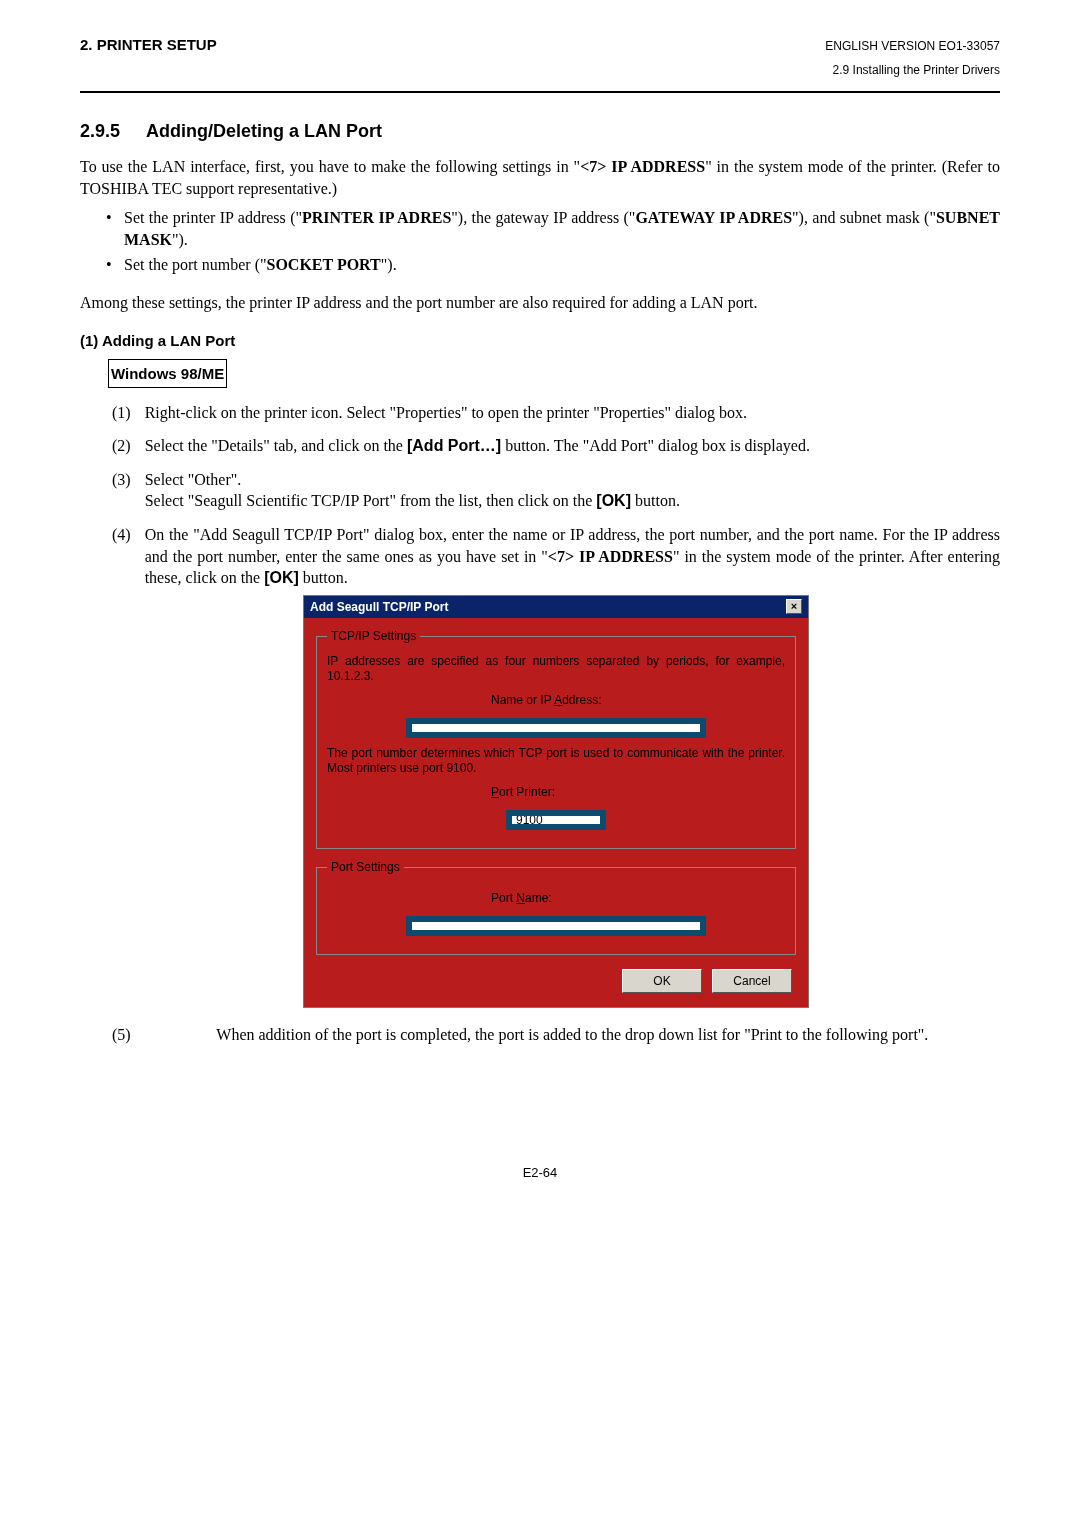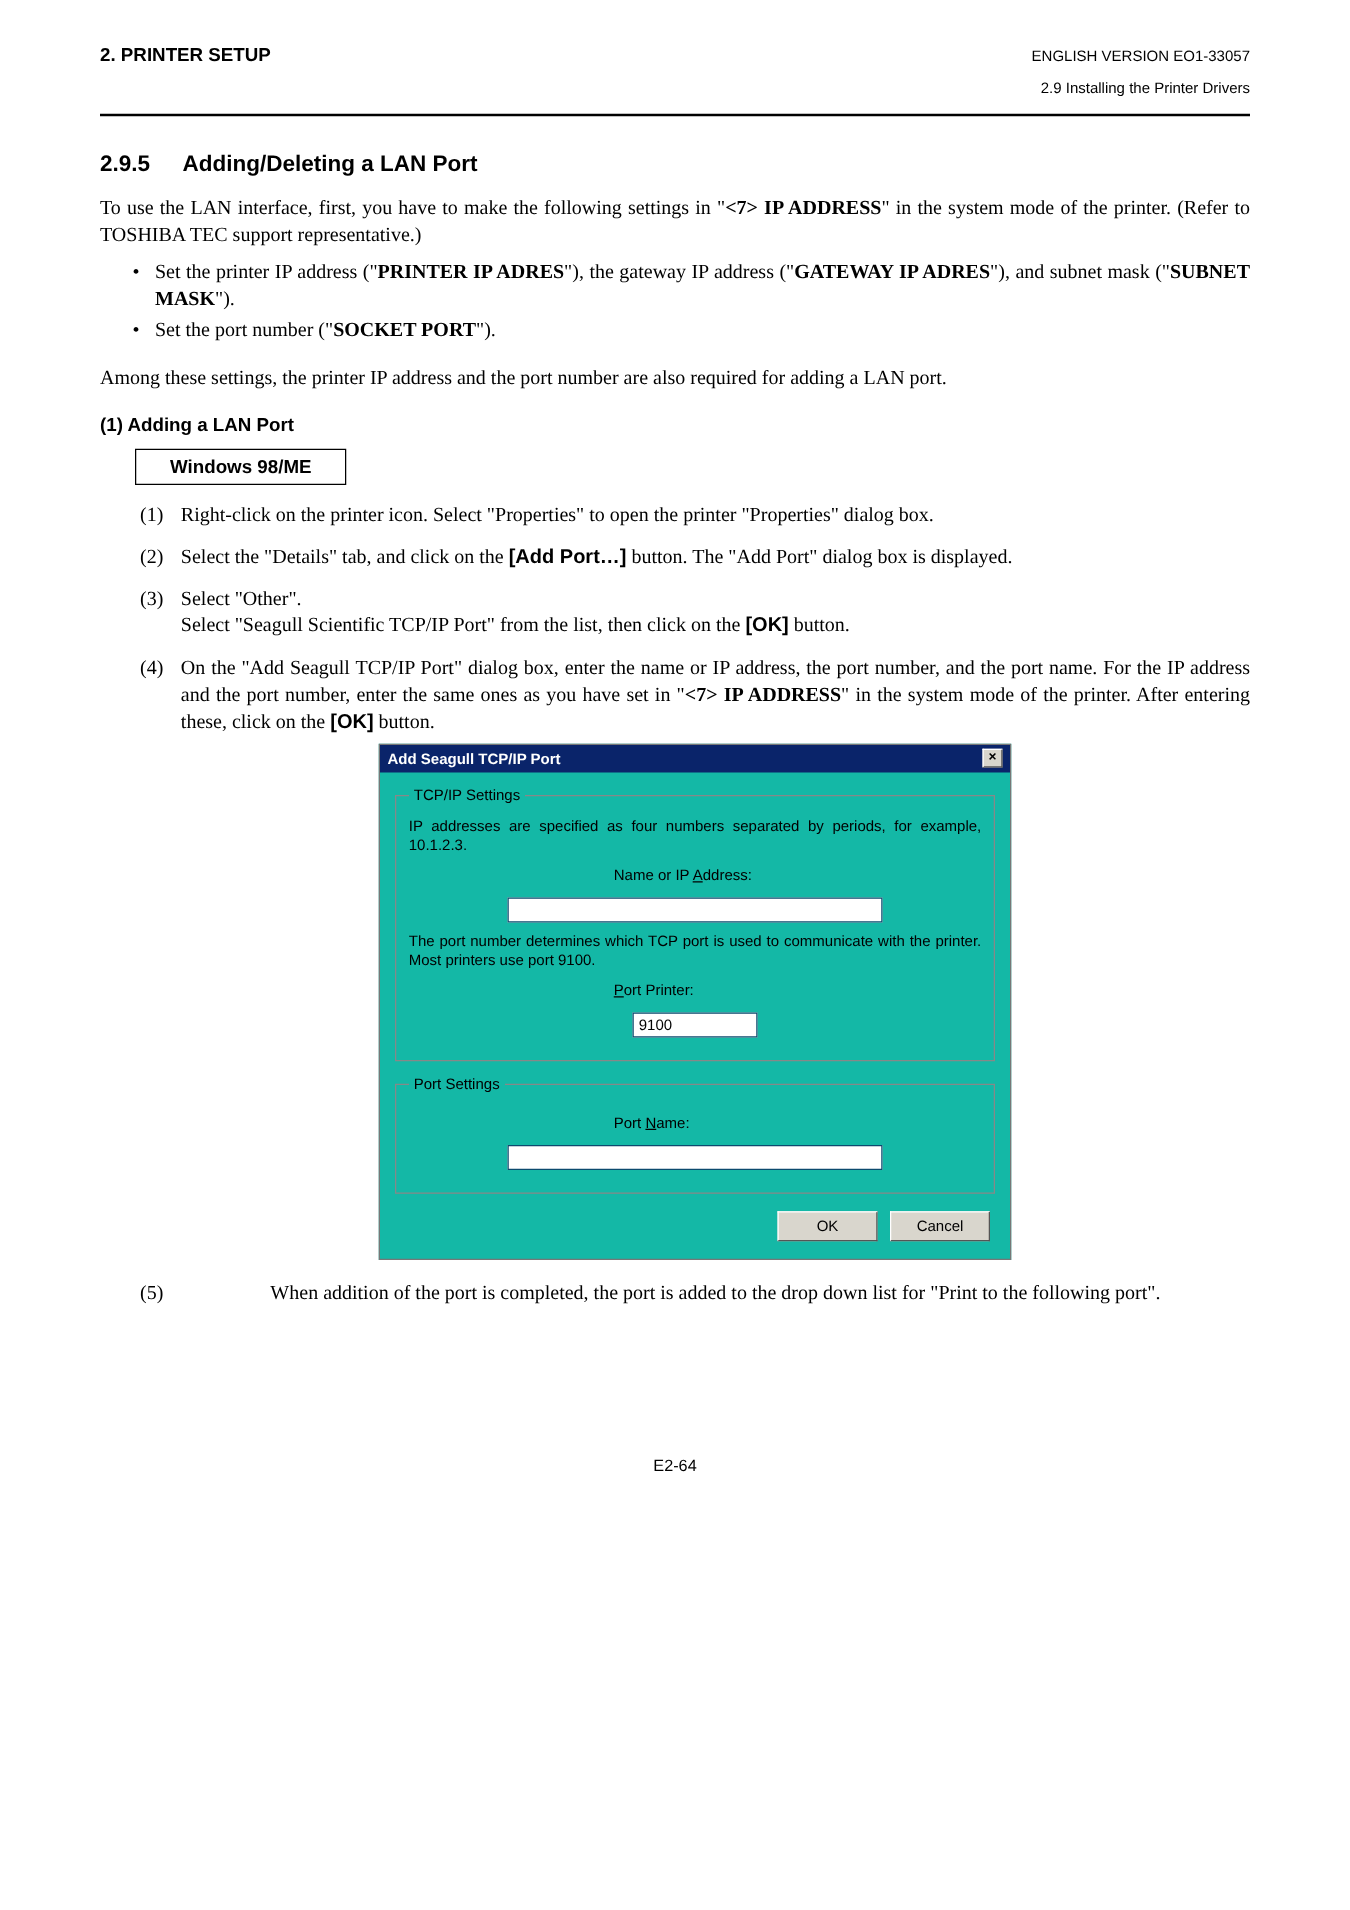--- a/index.html
+++ b/index.html
@@ -43,33 +43,33 @@
     font-weight: bold;
     font-size: 15px;
     margin: 18px 0 10px 0;
   }
   .os-box {
     display: inline-block;
     border: 1.6px solid #000;
     font-family: Arial, Helvetica, sans-serif;
     font-weight: bold;
     font-size: 15px;
-    padding: 5px 27px;
+    padding: 5px 2px;
     margin: 0 0 14px 28px;
   }
   ol.steps { list-style: none; padding-left: 32px; margin: 0; }
   ol.steps > li { margin-bottom: 12px; text-align: justify; line-height: 1.35; }
   .step-row { display:flex; gap: 14px; }
   .step-num { flex: 0 0 auto; }
   .step-body { flex: 1 1 auto; }
   .dialog-wrap { display:flex; justify-content:center; margin: 6px 0 16px 0; }
   .dialog {
     width: 506px;
     border: 1px solid #777;
-    background: #14b8a6;
+    background: #b91c1c;
     font-family: Tahoma, Arial, sans-serif;
     font-size: 12px;
     color: #000;
   }
   .dlg-title {
     background: #0a246a;
     color: #fff;
     font-weight: bold;
     font-size: 12px;
     padding: 3px 6px;
@@ -96,21 +96,21 @@
   }
   fieldset.group legend { padding: 0 4px; font-size: 12px; }
   .dlg-p { margin-bottom: 8px; line-height: 1.25; }
   .form-row { display:flex; align-items:center; margin-top:4px; margin-bottom:6px; gap: 10px; flex-direction: column; }
   .form-label { width: 130px; }
   .form-label .ul { text-decoration: underline; }
   input.text {
     font-family: Tahoma, Arial, sans-serif;
     font-size:12px;
     padding: 2px 4px;
-    border: 1px solid #0c4a6e;
+    border: 6px solid #0c4a6e;
     background:#fff;
     height: 20px;
   }
   .btn-row { display:flex; justify-content:flex-end; gap: 10px; padding: 4px 4px 2px 4px; }
   button.winbtn {
     width: 80px; height: 24px;
     background:#d9d6cd;
     border:1px solid #fff;
     border-right-color:#555; border-bottom-color:#555;
     font-family: Tahoma, Arial, sans-serif;

